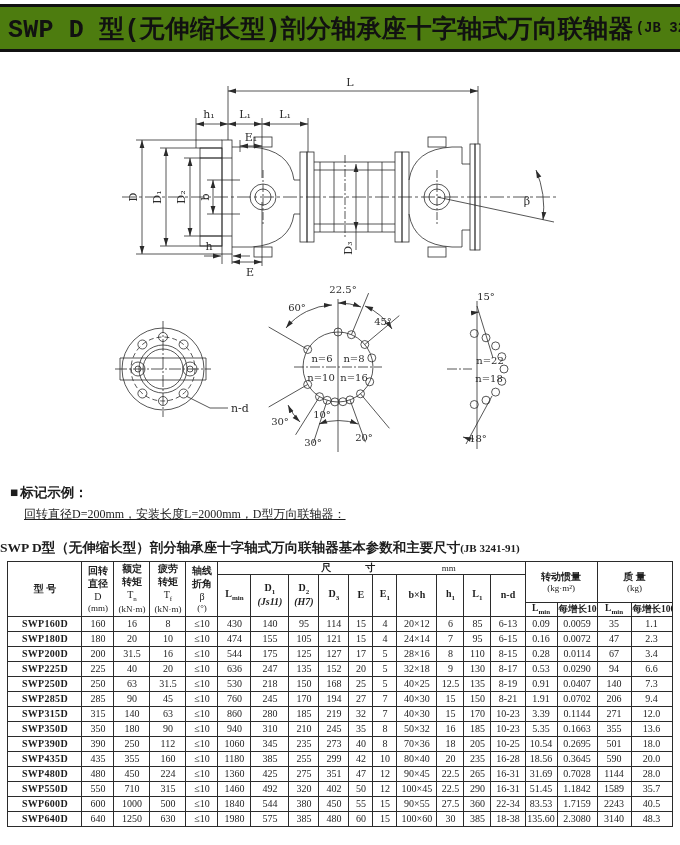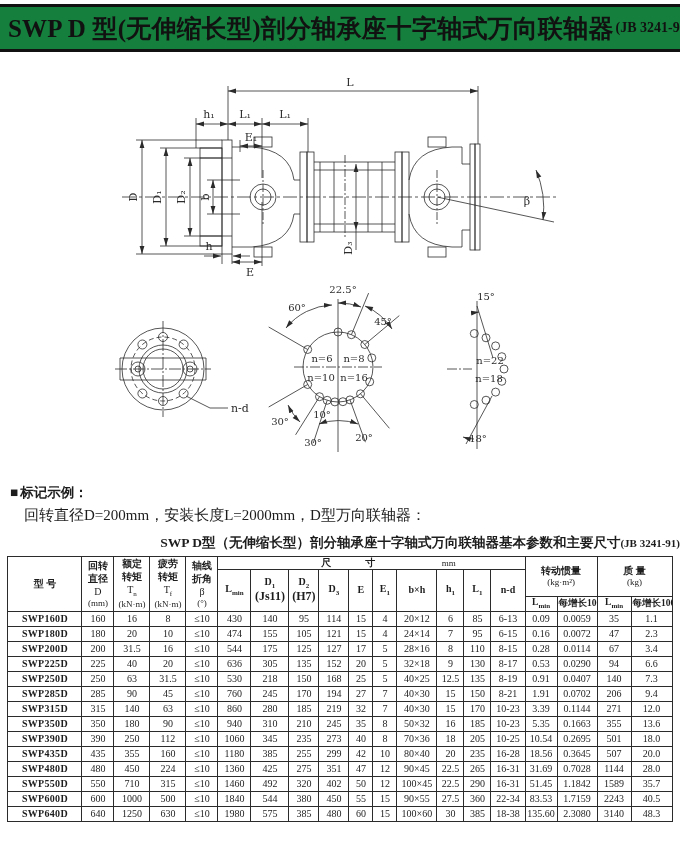--- a/index.html
+++ b/index.html
@@ -2,37 +2,37 @@
 <html><head>
 <meta charset="utf-8">
 <style>
   html,body { margin:0; padding:0; }
   body {
     width:680px; height:845px; background:#ffffff; overflow:hidden;
     font-family:"Liberation Serif","DejaVu Serif",serif; color:#1d1d1d;
   }
   
   .titlebar {
-    margin-top:4px; height:42px; background:#15803d;
+    margin-top:4px; height:42px; background:#4d7c0f;
     border-top:3px solid #111; border-bottom:3px solid #111;
-    display:flex; align-items:center; padding:0 8px; white-space:nowrap;
+    display:flex; align-items:center; padding:0 8px; white-space:nowrap;font-family:Liberation Mono, monospace;
   }
   .tb-main { font-size:25px; font-weight:bold; color:#111; letter-spacing:0.2px; }
   .tb-suffix { font-size:14px; font-weight:bold; color:#111; margin-left:2px; }
   
   svg.drawing { display:block; margin:0; }
   .dl { font-family:"DejaVu Serif",serif; font-size:11px; fill:#2b2b2b; stroke:none; }
   .dls { font-family:"DejaVu Serif",serif; font-size:10px; fill:#2b2b2b; stroke:none; }
   
   .marking { margin:14px 0 0 10px; }
   .mk-head { font-size:13.5px; font-weight:bold;margin-top:20px; }
   .mk-head .bullet { margin-right:2px; }
-  .mk-line { font-size:15px; margin:4px 4px 0 14px; }
+  .mk-line { font-size:12px; margin:4px 4px 0 14px;text-decoration:underline; }
   
-  .tbl-title { text-align:right; margin-top:8px; white-space:nowrap; }
+  .tbl-title { text-align:left; margin-top:15px; white-space:nowrap; }
   .tt-main { font-size:13.5px; font-weight:bold; }
   .tt-suffix { font-size:11px; font-weight:bold; }
   
   table.spec {
     margin:4px auto 0 auto; border-collapse:collapse; table-layout:fixed;
     width:664px; border:1.5px solid #222;
   }
   table.spec th, table.spec td {
     border:1px solid #2b2b2b; text-align:center; vertical-align:middle;
     padding:0 1px; font-size:10px; line-height:1.15; box-sizing:border-box;
@@ -41,21 +41,21 @@
   table.spec td { height:15px; }
   table.spec th { font-weight:bold; }
   th .stk { display:block; white-space:pre-line; line-height:1.3; }
   th .sym { display:block; font-weight:normal; line-height:1.3; }
   th .unit { display:block; font-weight:normal; font-size:9px; line-height:1.3; }
   th.group { font-size:11px; }
   th .wide { letter-spacing:34px; margin-left:34px; }
   th .mm { font-weight:normal; font-size:9px;margin-left:30px; }
   th.sub-th { font-weight:normal; }
   th.sub-th sub, th .sym sub { font-size:7px; }
-  th .paren { font-size:12px; }
+  th .paren { font-size:10px;font-style:italic; }
   td.model-cell { font-weight:bold; letter-spacing:0.3px; }
   tr.unit-row th { font-size:9.5px; }
 </style>
 </head>
 <body>
 
 <div class="titlebar">
   <span class="tb-main">SWP D 型(无伸缩长型)剖分轴承座十字轴式万向联轴器</span>
   <span class="tb-suffix">(JB 3241-91)</span>
 </div>
@@ -421,21 +421,21 @@
         <td>67</td>
         <td>3.4</td>
       </tr>
       <tr>
         <td class="model-cell">SWP225D</td>
         <td>225</td>
         <td>40</td>
         <td>20</td>
         <td>≤10</td>
         <td>636</td>
-        <td>305</td>
+        <td>247</td>
         <td>135</td>
         <td>152</td>
         <td>20</td>
         <td>5</td>
         <td>32×18</td>
         <td>9</td>
         <td>130</td>
         <td>8-17</td>
         <td>0.53</td>
         <td>0.0290</td>
@@ -558,21 +558,21 @@
         <td>255</td>
         <td>299</td>
         <td>42</td>
         <td>10</td>
         <td>80×40</td>
         <td>20</td>
         <td>235</td>
         <td>16-28</td>
         <td>18.56</td>
         <td>0.3645</td>
-        <td>507</td>
+        <td>590</td>
         <td>20.0</td>
       </tr>
       <tr>
         <td class="model-cell">SWP480D</td>
         <td>480</td>
         <td>450</td>
         <td>224</td>
         <td>≤10</td>
         <td>1360</td>
         <td>425</td>

